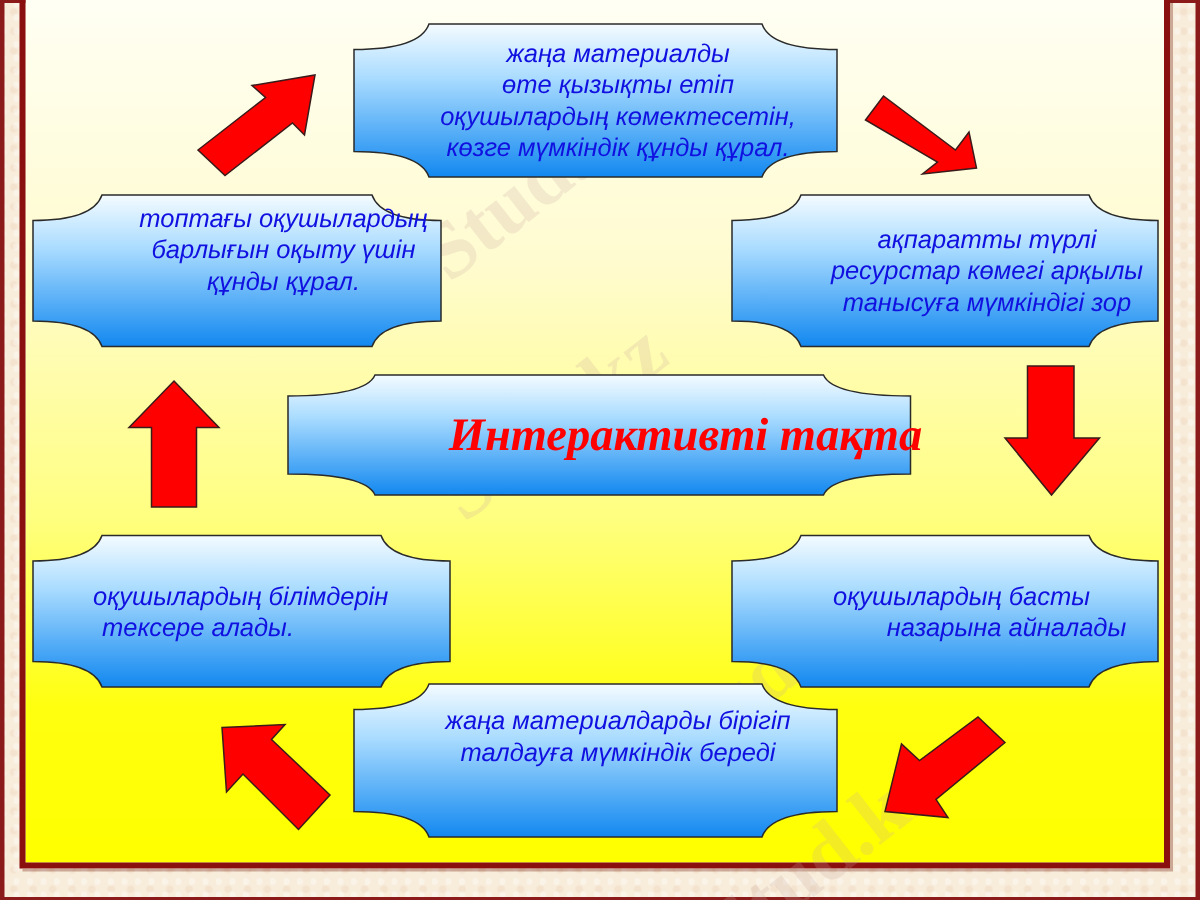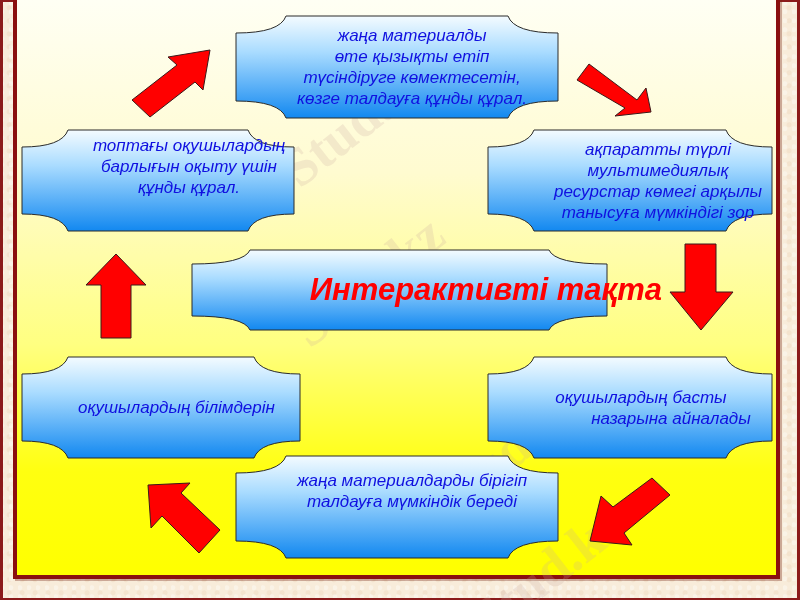--- a/index.html
+++ b/index.html
@@ -73,63 +73,63 @@
   </defs>
 </svg>
 
 <div class="box" style="left:236px;top:16px;width:322px;height:102px;">
   <svg width="322" height="102" viewBox="0 0 322 102">
     <path d="M0,17 Q44,17 50,0 L272,0 Q278,17 322,17 L322,85 Q278,85 272,102 L50,102 Q44,85 0,85 Z" fill="url(#boxGrad)" stroke="#2a2a2a" stroke-width="1"></path>
   </svg>
   <div class="txt" style="padding-left:30px;box-sizing:border-box;">
     <div>жаңа материалды</div>
     <div>өте қызықты етіп</div>
-    <div>түсіндіруге көмектесетін,</div>
-    <div>көзге талдауға құнды құрал.</div>
+    <div>оқушылардың көмектесетін,</div>
+    <div>көзге мүмкіндік құнды құрал.</div>
   </div>
 </div>
 
 <div class="box" style="left:22px;top:130px;width:272px;height:72px;">
   <svg width="272" height="101" viewBox="0 0 272 101">
     <path d="M0,17 Q40,17 46,0 L226,0 Q232,17 272,17 L272,84 Q232,84 226,101 L46,101 Q40,84 0,84 Z" fill="url(#boxGrad)" stroke="#2a2a2a" stroke-width="1"></path>
   </svg>
   <div class="txt" style="padding-left:44px;width:290px;box-sizing:border-box;">
     <div>топтағы оқушылардың</div>
     <div>барлығын оқыту үшін</div>
     <div>құнды құрал.</div>
   </div>
 </div>
 
 <div class="box" style="left:488px;top:130px;width:284px;height:101px;">
   <svg width="284" height="101" viewBox="0 0 284 101">
     <path d="M0,17 Q40,17 46,0 L238,0 Q244,17 284,17 L284,84 Q244,84 238,101 L46,101 Q40,84 0,84 Z" fill="url(#boxGrad)" stroke="#2a2a2a" stroke-width="1"></path>
   </svg>
   <div class="txt" style="padding-left:40px;width:300px;box-sizing:border-box;">
     <div>ақпаратты түрлі</div>
-    <div>мультимедиялық</div>
     <div>ресурстар көмегі арқылы</div>
     <div>танысуға мүмкіндігі зор</div>
   </div>
 </div>
 
 <div class="box" style="left:192px;top:250px;width:415px;height:80px;">
   <svg width="415" height="80" viewBox="0 0 415 80">
     <path d="M0,14 Q52,14 58,0 L357,0 Q363,14 415,14 L415,66 Q363,66 357,80 L58,80 Q52,66 0,66 Z" fill="url(#boxGrad)" stroke="#2a2a2a" stroke-width="1"></path>
   </svg>
-  <div class="txt" style="padding-left:60px;width:470px;box-sizing:border-box;align-items:flex-end;">
+  <div class="txt" style="padding-left:60px;width:470px;box-sizing:border-box;align-items:center;font-family:Liberation Serif, serif;">
     <div class="title-txt">Интерактивті тақта</div>
   </div>
 </div>
 
 <div class="box" style="left:22px;top:357px;width:278px;height:101px;">
   <svg width="278" height="101" viewBox="0 0 278 101">
     <path d="M0,17 Q40,17 46,0 L232,0 Q238,17 278,17 L278,84 Q238,84 232,101 L46,101 Q40,84 0,84 Z" fill="url(#boxGrad)" stroke="#2a2a2a" stroke-width="1"></path>
   </svg>
-  <div class="txt" style="padding-left:56px;width:300px;box-sizing:border-box;align-items:flex-start;">
+  <div class="txt" style="padding-left:40px;width:300px;box-sizing:border-box;align-items:flex-start;">
     <div style="margin-left:0px;">оқушылардың білімдерін</div>
+    <div style="margin-left:6px;">тексере  алады.</div>
   </div>
 </div>
 
 <div class="box" style="left:488px;top:357px;width:276px;height:101px;">
   <svg width="284" height="101" viewBox="0 0 284 101">
     <path d="M0,17 Q40,17 46,0 L238,0 Q244,17 284,17 L284,84 Q244,84 238,101 L46,101 Q40,84 0,84 Z" fill="url(#boxGrad)" stroke="#2a2a2a" stroke-width="1"></path>
   </svg>
   <div class="txt" style="padding-left:30px;box-sizing:border-box;">
     <div>оқушылардың басты</div>
     <div style="margin-left:60px;">назарына айналады</div>

